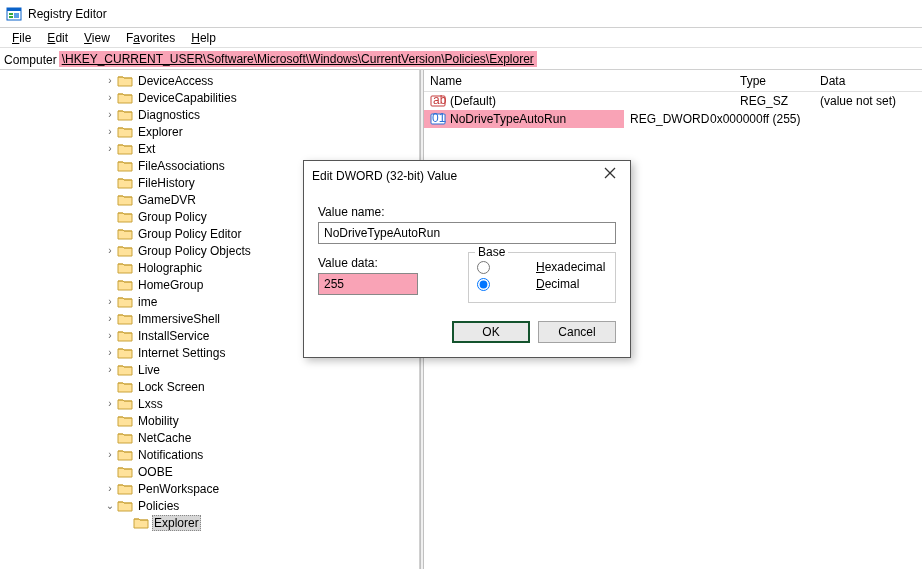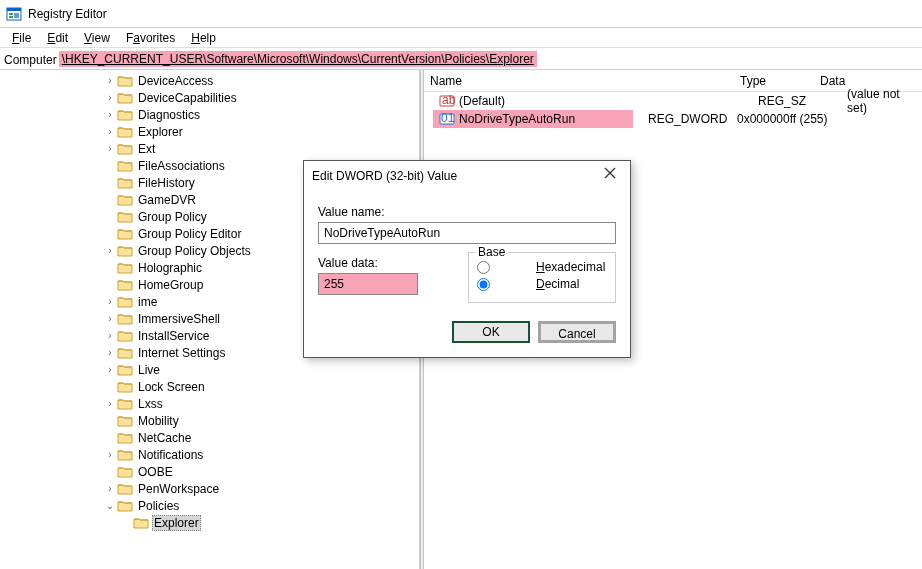--- a/index.html
+++ b/index.html
@@ -38,21 +38,21 @@
 
 .folder-icon svg { width:16px; height:14px; display:block; }
 
 
 .list-header { display: flex; border-bottom: 1px solid #e0e0e0; height: 22px; align-items: center; }
 .list-header .col { padding: 3px 6px; text-align: left; }
 .col-name { width: 310px; }
 .col-type { width: 80px; }
 .col-data { flex: 1; }
 .list-row { display: flex; height: 18px; align-items: center; }
-.list-row .col { padding: 1px 6px; display:flex; align-items:center;margin-left:9px; }
+.list-row .col { padding: 1px 6px; display:flex; align-items:center; }
 .list-row .val-icon { width:16px; height:16px; margin-right:4px; }
 .list-row.hl .col-name { background:#f9a3b6; width:200px; }
 
 
 .dialog { position: absolute; left: 303px; top: 160px; width: 328px; background:#fff; border:1px solid #555; box-shadow: 3px 3px 8px rgba(0,0,0,.25); }
 .dialog-title { display:flex; align-items:center; justify-content:space-between; padding:6px 8px; }
 .dialog-title .t { font-size:12px; }
 .dialog-title .close { width:24px; height:18px; text-align:center; cursor:default; }
 .dialog-body { padding: 8px 14px 14px; }
 .dlg-label { margin: 6px 0 3px; }
@@ -61,21 +61,21 @@
 .dlg-row { display:flex; margin-top:6px; }
 .dlg-col-left { width:150px; }
 .dlg-col-right { flex:1; }
 .vd-input { width:100px; border:1px solid #888; padding:3px 5px; background:#f9a3b6; }
 .fieldset { border:1px solid #ccc; padding:4px 8px 8px; position:relative; margin-top:2px; }
 .fieldset .legend { position:absolute; top:-8px; left:6px; background:#fff; padding:0 3px; font-size:12px; }
 .radio-row { display:flex; align-items:center; margin:3px 0;gap:42px; }
 .radio-row input { margin-right:4px; }
 .radio-row .ul { text-decoration: underline; }
 .dlg-buttons { display:flex; justify-content:flex-end; gap:8px; margin-top:18px; }
-.dlg-btn { width:78px; height:22px; border:3px solid #a3a3a3; background:#e9e9e9; cursor:default; text-align:center; line-height:20px; }
+.dlg-btn { width:78px; height:22px; border:1px solid #a3a3a3; background:#e9e9e9; cursor:default; text-align:center; line-height:20px; }
 .dlg-btn.primary { border:2px solid #14532d; line-height:18px; }
 </style>
 </head>
 <body>
 
 <div class="titlebar">
   <span class="app-icon">
     <svg viewBox="0 0 16 16">
         <rect x="1" y="2" width="14" height="12" fill="#fff" stroke="#0a62c9"></rect>
         <rect x="1" y="2" width="14" height="3" fill="#0a62c9"></rect>

